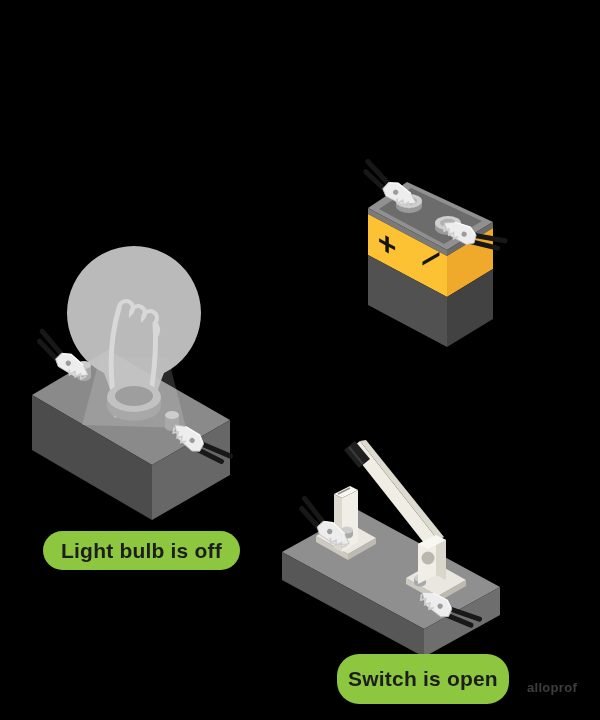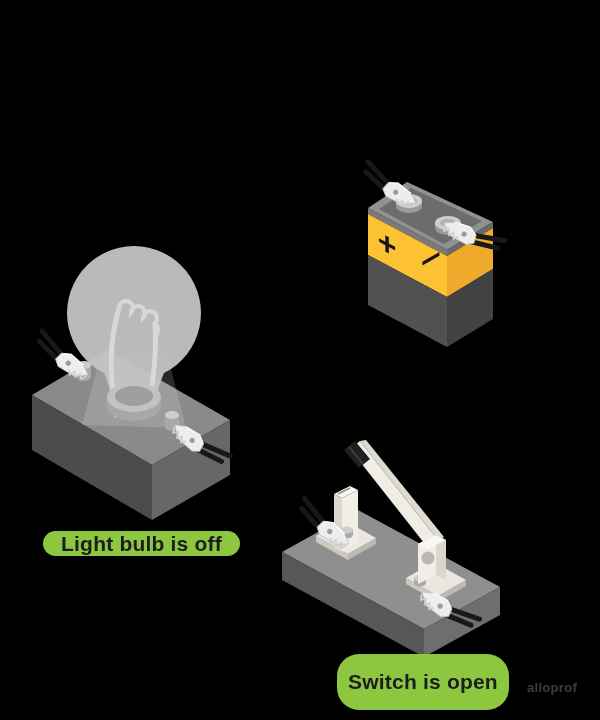--- a/index.html
+++ b/index.html
@@ -11,22 +11,22 @@
   .stage svg { position:absolute; display:block; }
   #bulb-svg    { left:20px;  top:245px; }
   #battery-svg { left:330px; top:155px; }
   #switch-svg  { left:270px; top:420px; }
   .pill {
     position:absolute; background:#8DC63F; border-radius:22px;
     display:flex; align-items:center; justify-content:center;
     color:#1D1D1D; font-weight:bold; font-size:21px;
     letter-spacing:0.2px; white-space:nowrap;
   }
-  #bulb-pill   { left:43px;  top:531px; width:197px; height:25px; }
-  #switch-pill { left:337px; top:654px; width:172px; height:56px; }
+  #bulb-pill   { left:43px;  top:531px; width:197px; height:39px; }
+  #switch-pill { left:337px; top:654px; width:172px; height:50px; }
   .watermark {
     position:absolute; left:527px; top:680px;
     color:#3E3E3E; font-size:13px; font-weight:bold; letter-spacing:0.3px;
   }
   .wire { stroke:#181818; stroke-width:5; stroke-linecap:round; fill:none; }
   .filament { stroke:#D8D8D8; fill:none; stroke-linecap:round; }
   .battery-sign { font-weight:bold; fill:#141414; text-anchor:middle;
                   font-family:"Liberation Sans", sans-serif; }
 </style>
 </head>

